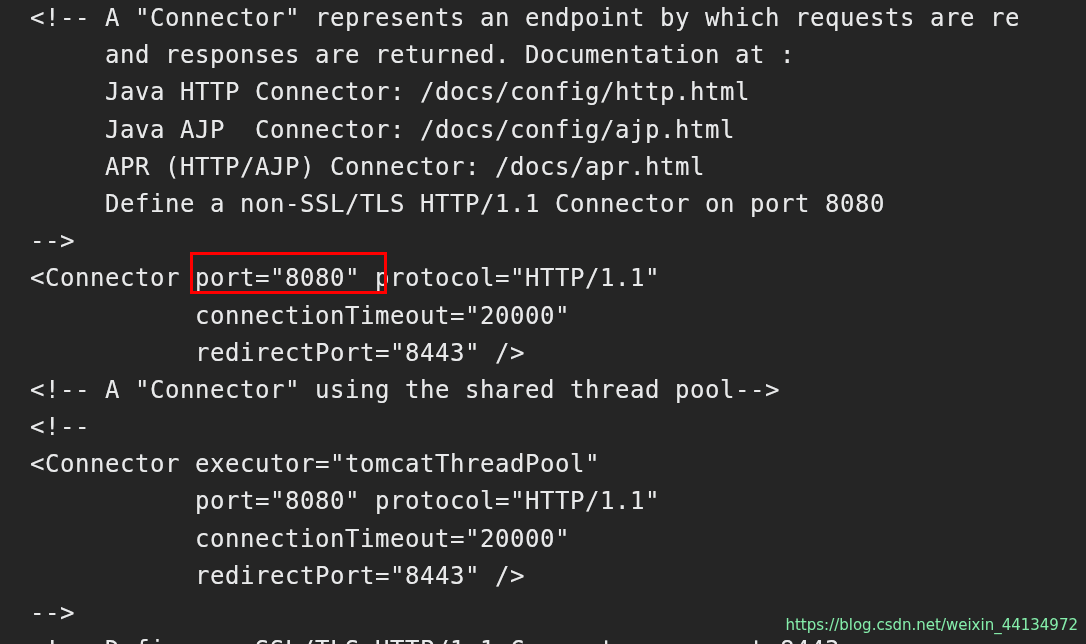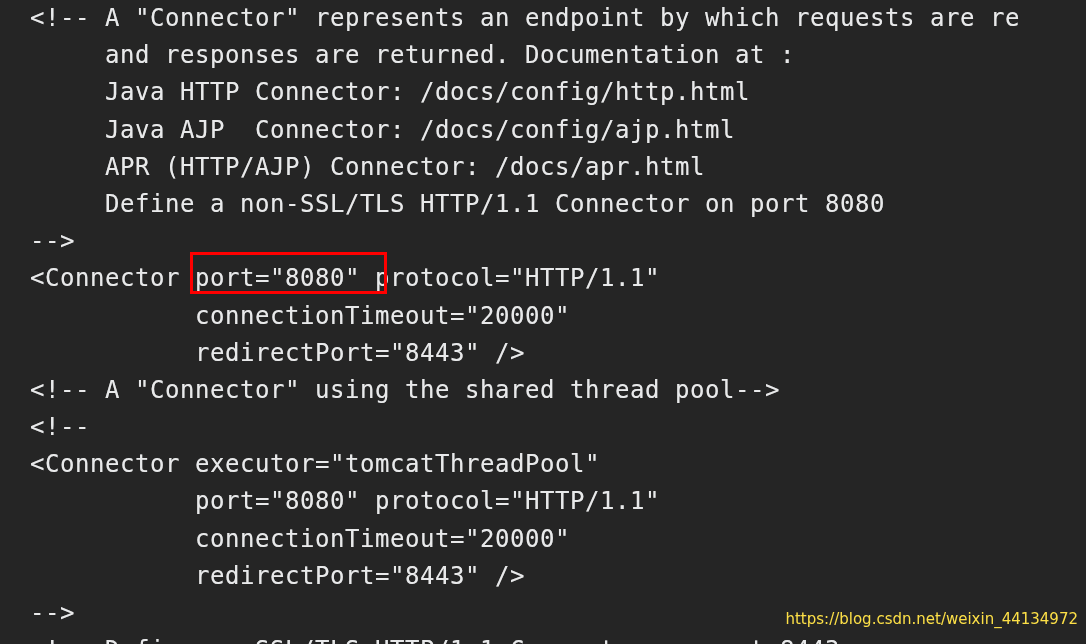--- a/index.html
+++ b/index.html
@@ -65,15 +65,15 @@
 </style>
 </head>
 <body style="background: rgb(37, 37, 37);">
 
 <div id="screenshot" style="background: rgb(37, 37, 37);">
 
   <pre id="code-block" style="color: rgb(232, 233, 234);"><code><span class="code-line">&lt;!-- A "Connector" represents an endpoint by which requests are re</span><span class="code-line">     and responses are returned. Documentation at :</span><span class="code-line">     Java HTTP Connector: /docs/config/http.html</span><span class="code-line">     Java AJP  Connector: /docs/config/ajp.html</span><span class="code-line">     APR (HTTP/AJP) Connector: /docs/apr.html</span><span class="code-line">     Define a non-SSL/TLS HTTP/1.1 Connector on port 8080</span><span class="code-line">--&gt;</span><span class="code-line">&lt;Connector port="8080" protocol="HTTP/1.1"</span><span class="code-line">           connectionTimeout="20000"</span><span class="code-line">           redirectPort="8443" /&gt;</span><span class="code-line">&lt;!-- A "Connector" using the shared thread pool--&gt;</span><span class="code-line">&lt;!--</span><span class="code-line">&lt;Connector executor="tomcatThreadPool"</span><span class="code-line">           port="8080" protocol="HTTP/1.1"</span><span class="code-line">           connectionTimeout="20000"</span><span class="code-line">           redirectPort="8443" /&gt;</span><span class="code-line">--&gt;</span><span class="code-line">&lt;!-- Define an SSL/TLS HTTP/1.1 Connector on port 8443</span></code></pre>
 
   <div id="highlight-box" style="left: 190px; top: 252px; width: 197px; height: 42px; border: 3px solid rgb(255, 0, 0);"></div>
 
-  <div id="watermark" style="color: #fde047;">https://blog.csdn.net/weixin_44134972</div>
+  <div id="watermark" style="color: #86efac; margin-top: 6px;">https://blog.csdn.net/weixin_44134972</div>
 
 </div>
 
 </body></html>

